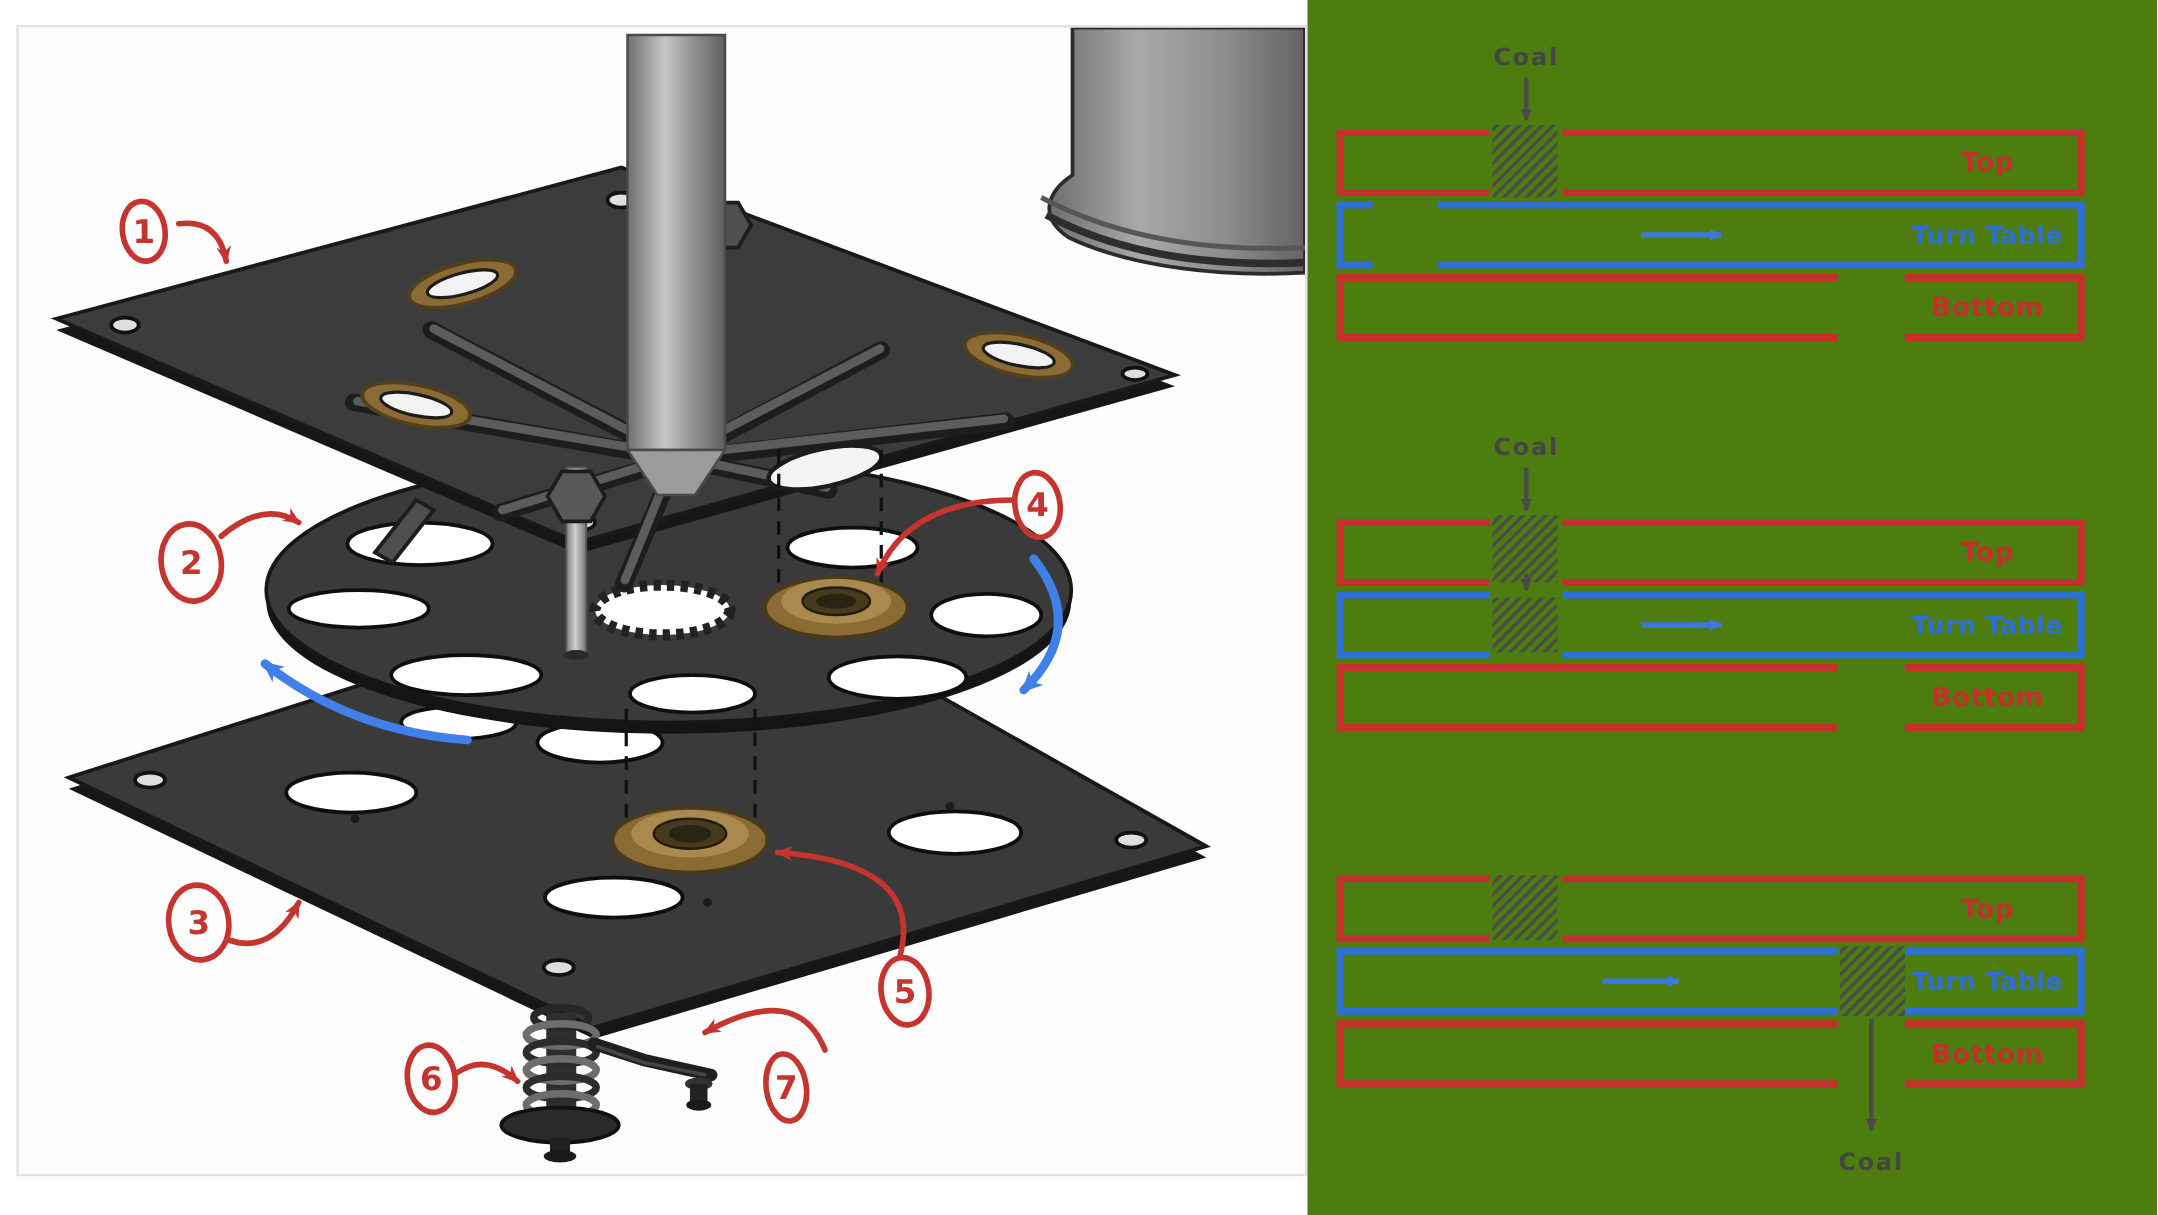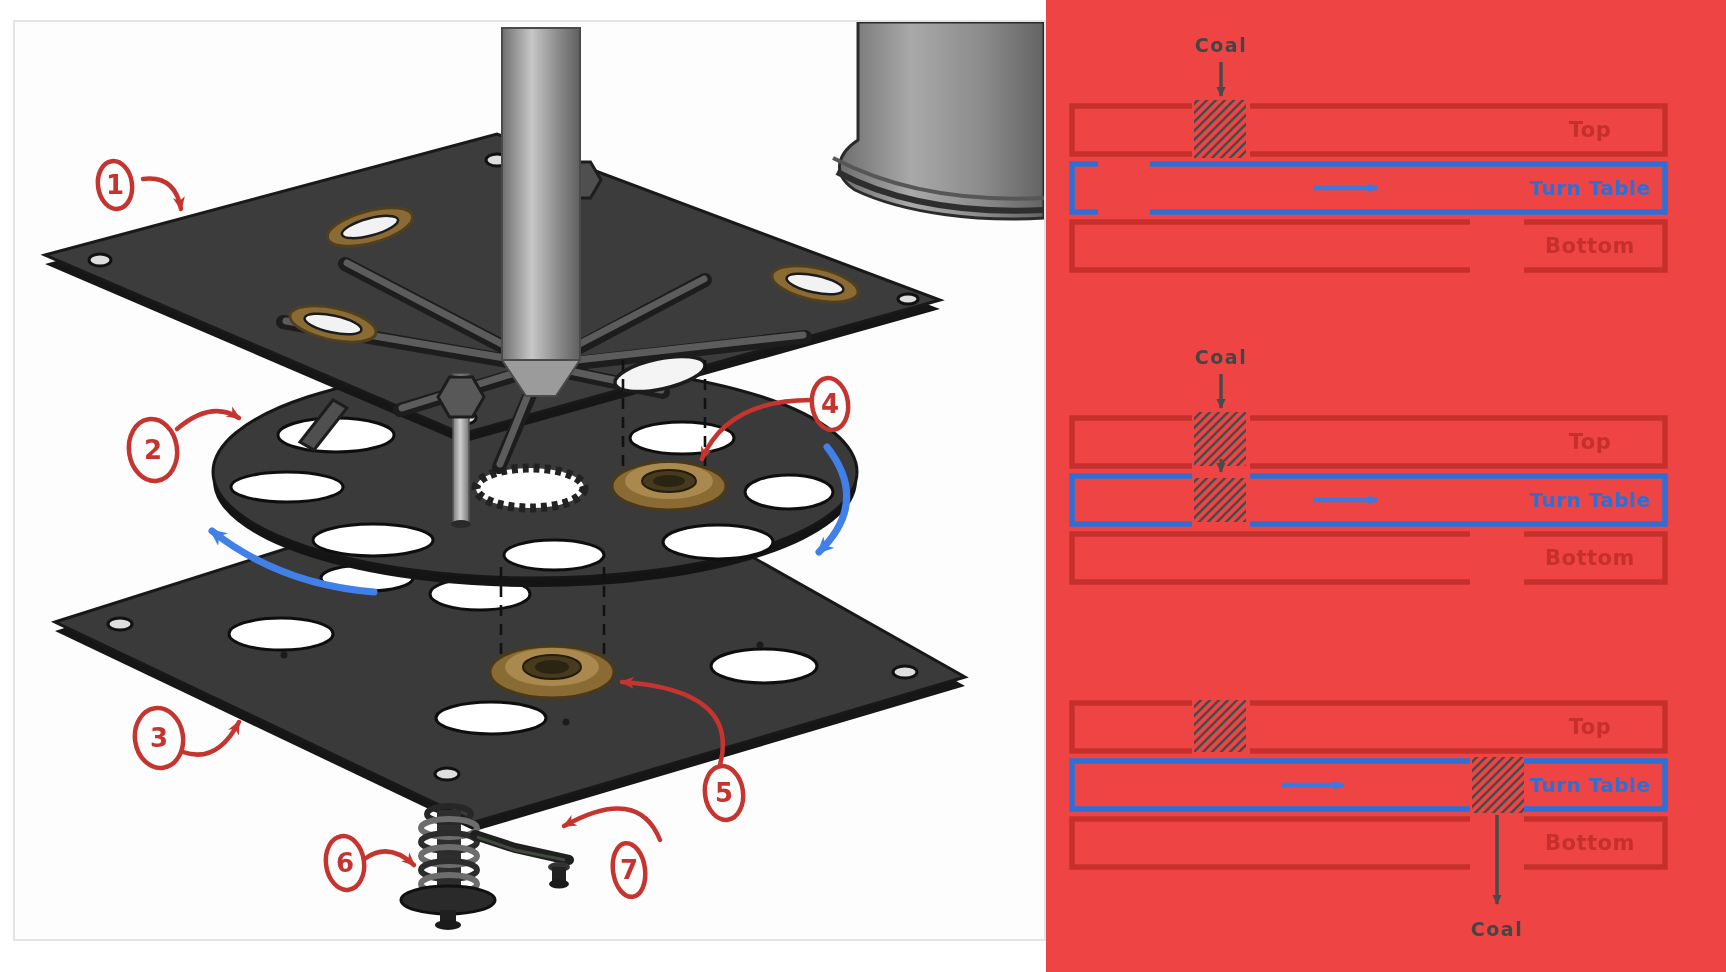--- a/index.html
+++ b/index.html
@@ -1,20 +1,20 @@
 <!DOCTYPE html>
 <html><head>
 <meta charset="utf-8">
 <style>
   html,body{margin:0;padding:0;background:#ffffff;}
   .stage{position:relative;width:1726px;height:972px;background:#ffffff;overflow:hidden;
          font-family:"DejaVu Sans",sans-serif;}
   .cad-panel{position:absolute;left:13px;top:20px;width:1029px;height:917px;
              background:#fdfdfd;border:2px solid #e4e4e4;overflow:hidden;}
-  .schem-panel{position:absolute;left:1046px;top:0;width:680px;height:972px;background:#ef4444;}
+  .schem-panel{position:absolute;left:1046px;top:0;width:680px;height:972px;background:#4d7c0f;}
   svg{display:block;}
   svg text{font-family:"DejaVu Sans",sans-serif;}
   .callout-num{font-size:26px;font-weight:bold;fill:#c5342f;}
   .schem-label-red{font-size:21px;font-weight:bold;fill:#c5302c;letter-spacing:.5px;}
   .schem-label-blue{font-size:20px;font-weight:bold;fill:#2e6fd6;letter-spacing:.5px;}
   .coal-label{font-size:19px;font-weight:bold;fill:#454545;letter-spacing:1.5px;}
 </style>
 </head>
 <body>
 

